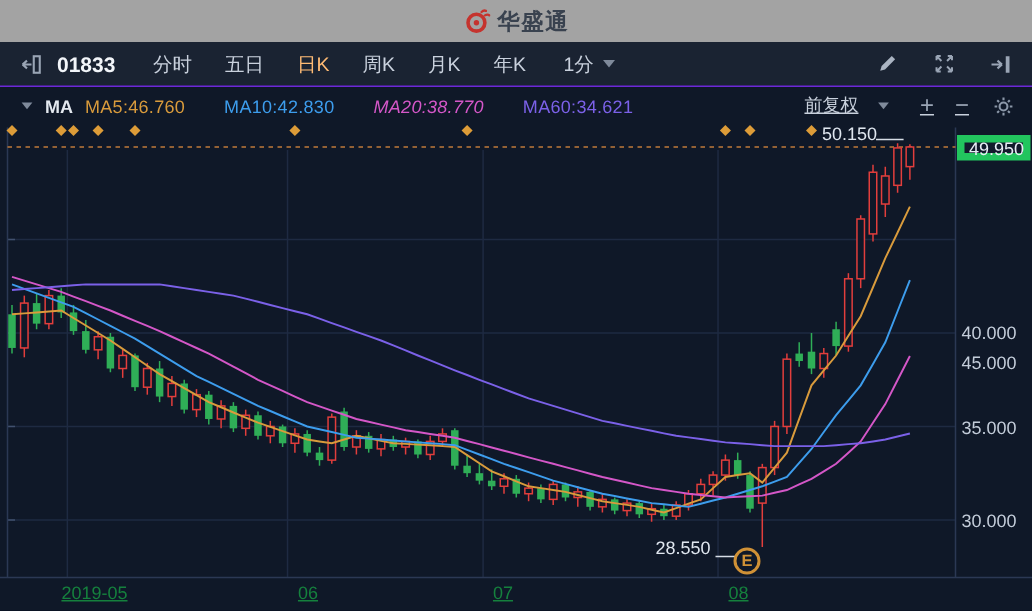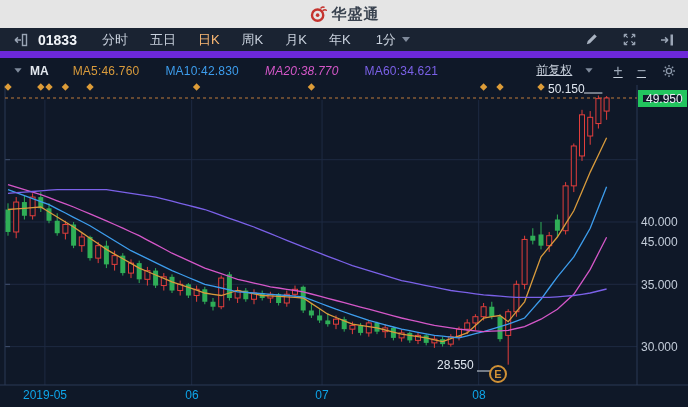--- a/index.html
+++ b/index.html
@@ -1,53 +1,53 @@
 <!DOCTYPE html>
 <html><head>
 <meta charset="utf-8">
 <style>
   html,body{margin:0;padding:0;background:#0a1020;}
   *{box-sizing:border-box;font-family:"Liberation Sans","DejaVu Sans",sans-serif;}
   #app{position:relative;width:688px;height:407px;background:#0f1828;overflow:hidden;}
 
   
-  .topbar{position:absolute;left:0;top:0;width:688px;height:28px;background:#e5e5e5;
+  .topbar{position:absolute;left:0;top:0;width:688px;height:28px;background:#a3a3a3;
           display:flex;align-items:center;justify-content:center;}
   .brand{display:flex;align-items:center;gap:5px;}
   .brand-text{color:#39424f;font-size:15px;font-weight:bold;letter-spacing:1px;}
 
   
   .toolbar{position:absolute;left:0;top:28px;width:688px;height:30px;background:#1a2332;
-           border-bottom:7px solid #6d28d9;display:flex;align-items:center;padding:0 10px;}
+           border-bottom:1px solid #6d28d9;display:flex;align-items:center;padding:0 10px;}
   .tb-icon{display:flex;align-items:center;justify-content:center;width:22px;height:22px;cursor:pointer;}
   .stock-code{color:#f2f5f9;font-size:14px;font-weight:bold;margin:0 14px 0 6px;}
   .tab{color:#c9d1dd;font-size:13px;padding:0 11px;cursor:pointer;line-height:30px;}
   .tab.active{color:#fdba74;}
   .interval{display:flex;align-items:center;gap:6px;margin-left:14px;color:#c9d1dd;font-size:13px;cursor:pointer;}
   .caret{width:0;height:0;border-left:4px solid transparent;border-right:4px solid transparent;
          border-top:5px solid #7f8a9b;display:inline-block;}
   .tb-right{margin-left:auto;display:flex;align-items:center;gap:16px;}
 
   
   .mabar{position:absolute;left:0;top:59px;width:688px;height:23px;background:#0f1828;
          display:flex;align-items:center;padding:0 8px;font-size:12px;}
   .mabar .caret{margin:0 8px 0 6px;transform:scale(.9);}
-  .ma-group{color:#e3e8ef;font-weight:bold;margin-right:24px;}
+  .ma-group{color:#e3e8ef;font-weight:bold;margin-right:8px;}
   .ma-item{margin-right:26px;letter-spacing:.2px;}
   .ma-right{margin-left:auto;display:flex;align-items:center;gap:10px;color:#c9d1dd;text-decoration:underline;}
   .adjust{display:flex;align-items:center;gap:7px;cursor:pointer;}
   .zoom-btn{color:#9aa5b5;font-size:16px;line-height:16px;cursor:pointer;padding:0 2px;}
 
   
   .chart{position:absolute;left:0;top:82px;width:688px;height:325px;background:#0f1828;}
   .chart svg{position:absolute;left:0;top:0;}
   .ylab{position:absolute;left:641px;width:46px;color:#c3ccd9;font-size:12px;}
   .price-box{position:absolute;left:638px;top:8px;width:49px;height:17px;border:5px solid #22c55e;
              color:#e9eef5;font-size:12px;display:flex;align-items:center;padding-left:3px;background:#121b2c;}
-  .xlab{position:absolute;top:306px;color:#0ea5e9;font-size:12px;text-align:center;}
+  .xlab{position:absolute;top:306px;color:#15803d;font-size:12px;text-align:right;text-decoration:underline;}
   .anno{position:absolute;color:#dfe6ef;font-size:12px;}
   .e-marker{position:absolute;left:489px;top:283px;width:18px;height:18px;border:2px solid #d09136;
             border-radius:50%;color:#d09136;font-size:11px;font-weight:bold;display:flex;
             align-items:center;justify-content:center;background:#0f1828;}
 </style>
 </head>
 <body>
 
 <div id="app">
 

